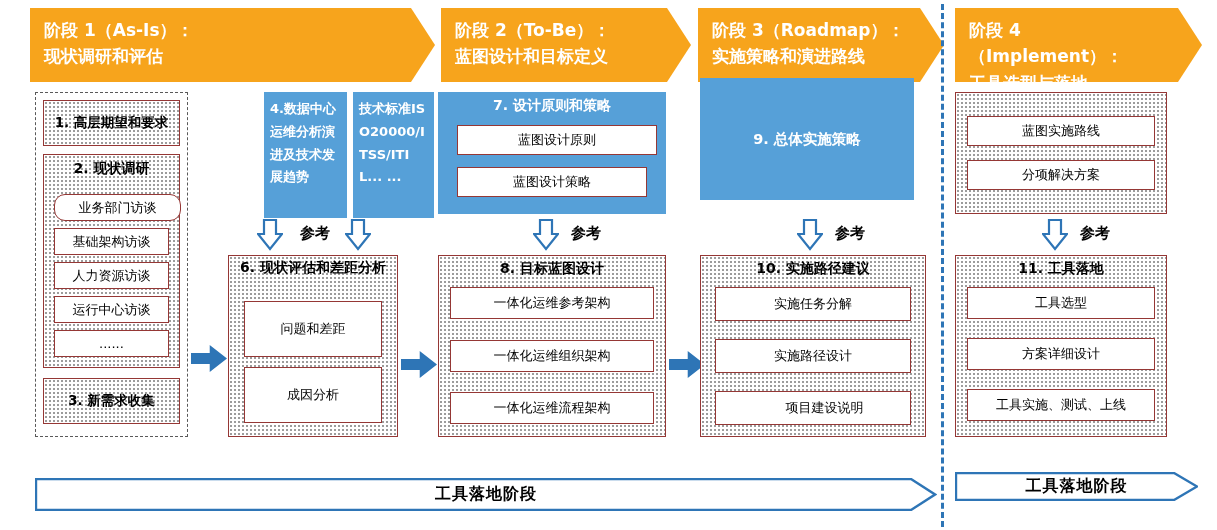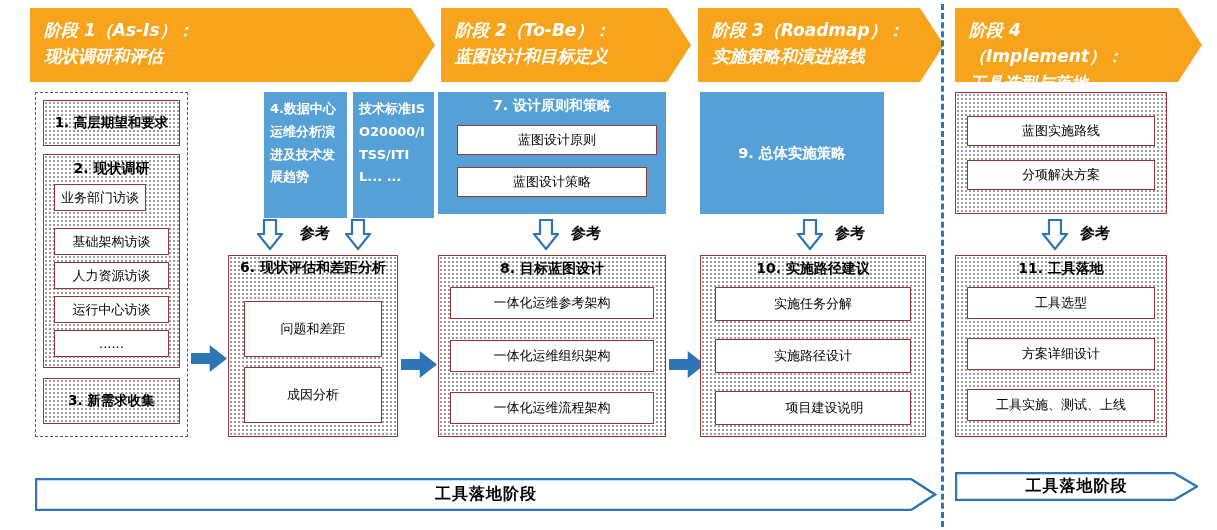--- a/index.html
+++ b/index.html
@@ -10,21 +10,20 @@
   }
   *{box-sizing:border-box;margin:0;padding:0;}
   body{background:#fff;font-family:"DejaVu Sans","Liberation Sans",sans-serif;}
   #stage{position:relative;width:1217px;height:530px;background:#fff;overflow:hidden;}
 
   .banner{
     position:absolute;top:8px;height:74px;background:var(--banner-orange);
     color:#fff;font-weight:bold;font-size:17px;line-height:1.55;
     padding:9px 30px 0 14px;
     clip-path:polygon(0 0, calc(100% - 24px) 0, 100% 50%, calc(100% - 24px) 100%, 0 100%);
-    font-style:italic;
   }
   .banner span{display:block;}
 
   .dash-container{
     position:absolute;border:1.5px dashed #595959;background:#fff;
   }
   .dotbox{
     position:absolute;border:1.5px solid var(--border-maroon);
     background-color:#fff;
     background-image:radial-gradient(circle,#9c9c9c 0.8px,transparent 0.95px);
@@ -93,21 +92,21 @@
   </div>
   <div class="banner" style="left:955px;width:247px;">
     <span>阶段 4（Implement）：</span>
     <span>工具选型与落地</span>
   </div>
 
   <div class="dash-container" style="left:35px;top:92px;width:153px;height:345px;"></div>
   <div class="dotbox center" style="left:43px;top:100px;width:137px;height:46px;">1. 高层期望和要求</div>
   <div class="dotbox" style="left:43px;top:154px;width:137px;height:214px;"></div>
   <div class="boxtitle" style="left:43px;top:160px;width:137px;">2. 现状调研</div>
-  <div class="whitebox" style="left:54px;top:184px;width:92px;height:27px;">业务部门访谈</div>
+  <div class="whitebox" style="left:54px;top:194px;width:127px;height:27px;border-radius:11px;">业务部门访谈</div>
   <div class="whitebox" style="left:54px;top:228px;width:115px;height:27px;">基础架构访谈</div>
   <div class="whitebox" style="left:54px;top:262px;width:115px;height:27px;">人力资源访谈</div>
   <div class="whitebox" style="left:54px;top:296px;width:115px;height:27px;">运行中心访谈</div>
   <div class="whitebox" style="left:54px;top:330px;width:115px;height:27px;">......</div>
   <div class="dotbox center" style="left:43px;top:378px;width:137px;height:46px;">3. 新需求收集</div>
 
   <div class="arrow-right" style="left:191px;top:345px;"></div>
 
   <div class="bluebox textblock" style="left:228px;top:92px;width:83px;height:126px;">4.数据中心运维分析演进及技术发展趋势</div>
   <div class="bluebox textblock" style="left:317px;top:92px;width:81px;height:126px;">技术标准ISO20000/ITSS/ITIL... ...</div>
@@ -138,21 +137,21 @@
   <div class="ref" style="left:562px;top:224px;width:48px;">参考</div>
 
   <div class="dotbox" style="left:438px;top:255px;width:228px;height:182px;"></div>
   <div class="boxtitle" style="left:438px;top:260px;width:228px;">8. 目标蓝图设计</div>
   <div class="whitebox" style="left:450px;top:287px;width:204px;height:32px;">一体化运维参考架构</div>
   <div class="whitebox" style="left:450px;top:340px;width:204px;height:32px;">一体化运维组织架构</div>
   <div class="whitebox" style="left:450px;top:392px;width:204px;height:32px;">一体化运维流程架构</div>
 
   <div class="arrow-right" style="left:669px;top:351px;"></div>
 
-  <div class="bluebox flexcenter" style="left:700px;top:92px;width:184px;height:122px;">9. 总体实施策略</div>
+  <div class="bluebox flexcenter" style="left:700px;top:78px;width:214px;height:122px;">9. 总体实施策略</div>
 
   <svg class="down-arrow" style="left:797px;top:219px;" viewBox="0 0 26 32" width="26" height="32">
     <polygon points="7,1 19,1 19,15 25,15 13,30 1,15 7,15" fill="#fff" stroke="currentColor" stroke-width="2.2"></polygon>
   </svg>
   <div class="ref" style="left:826px;top:224px;width:48px;">参考</div>
 
   <div class="dotbox" style="left:700px;top:255px;width:226px;height:182px;"></div>
   <div class="boxtitle" style="left:700px;top:260px;width:226px;">10. 实施路径建议</div>
   <div class="whitebox" style="left:715px;top:287px;width:196px;height:34px;">实施任务分解</div>
   <div class="whitebox" style="left:715px;top:339px;width:196px;height:34px;">实施路径设计</div>

